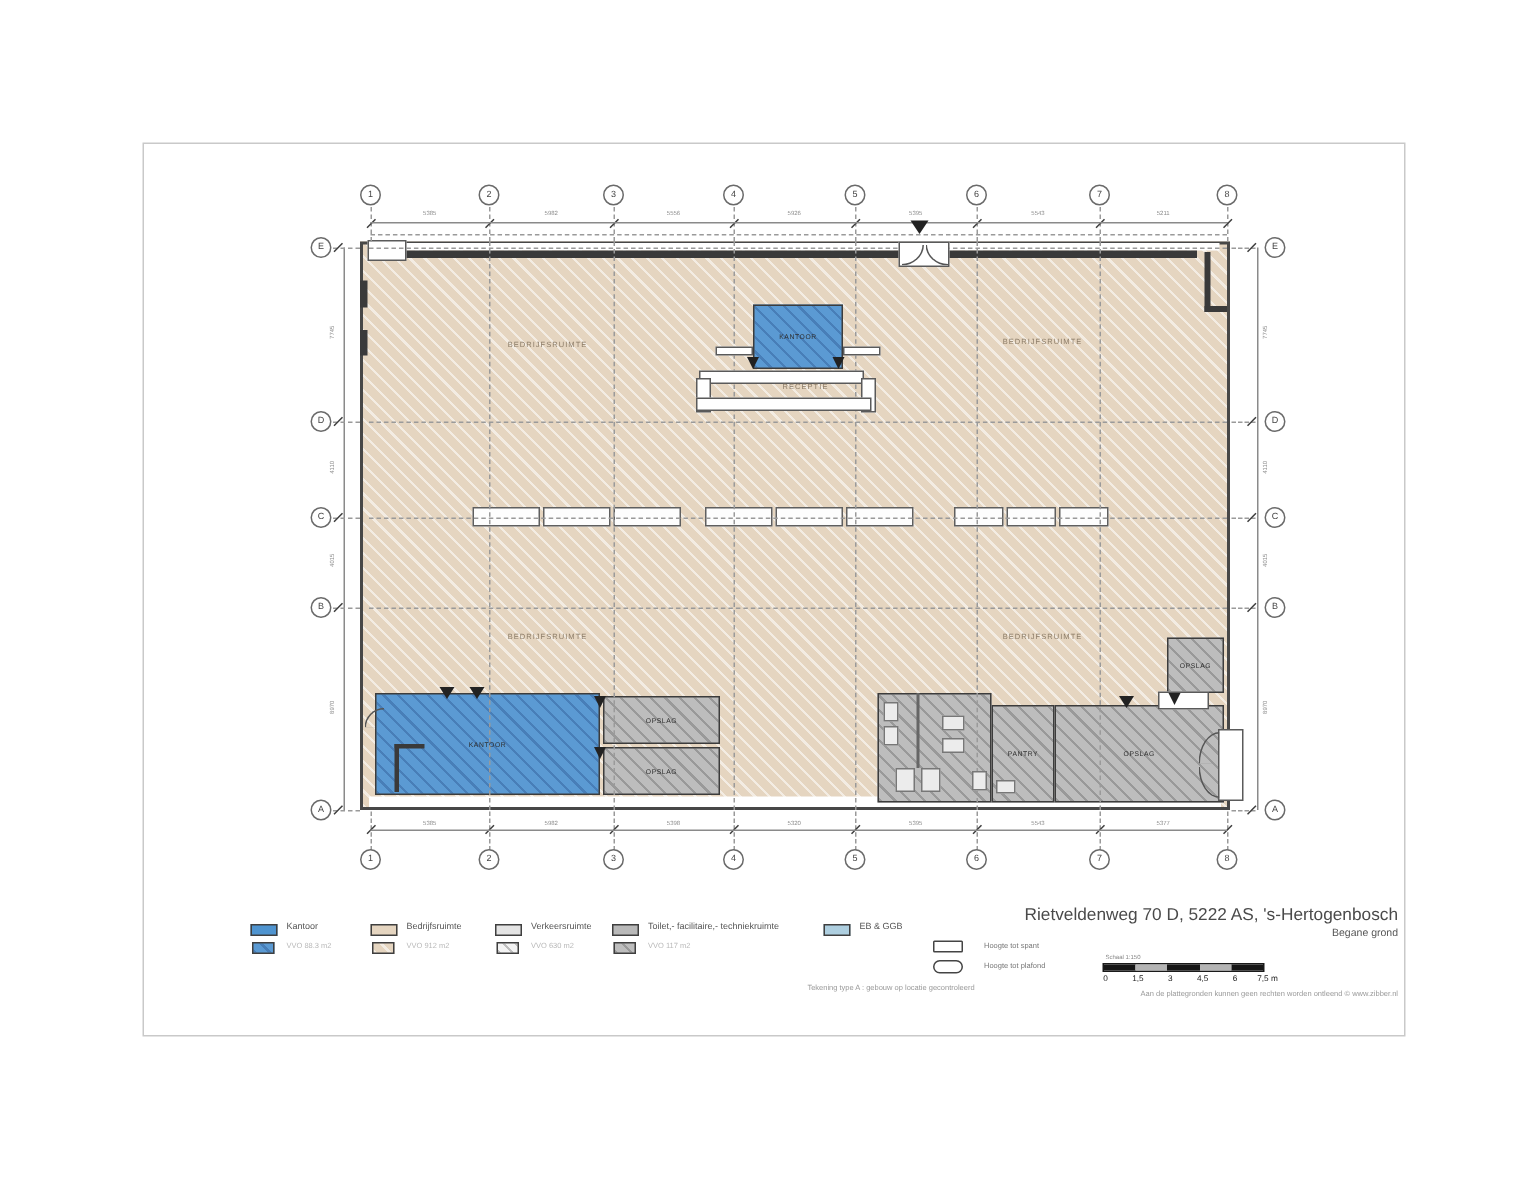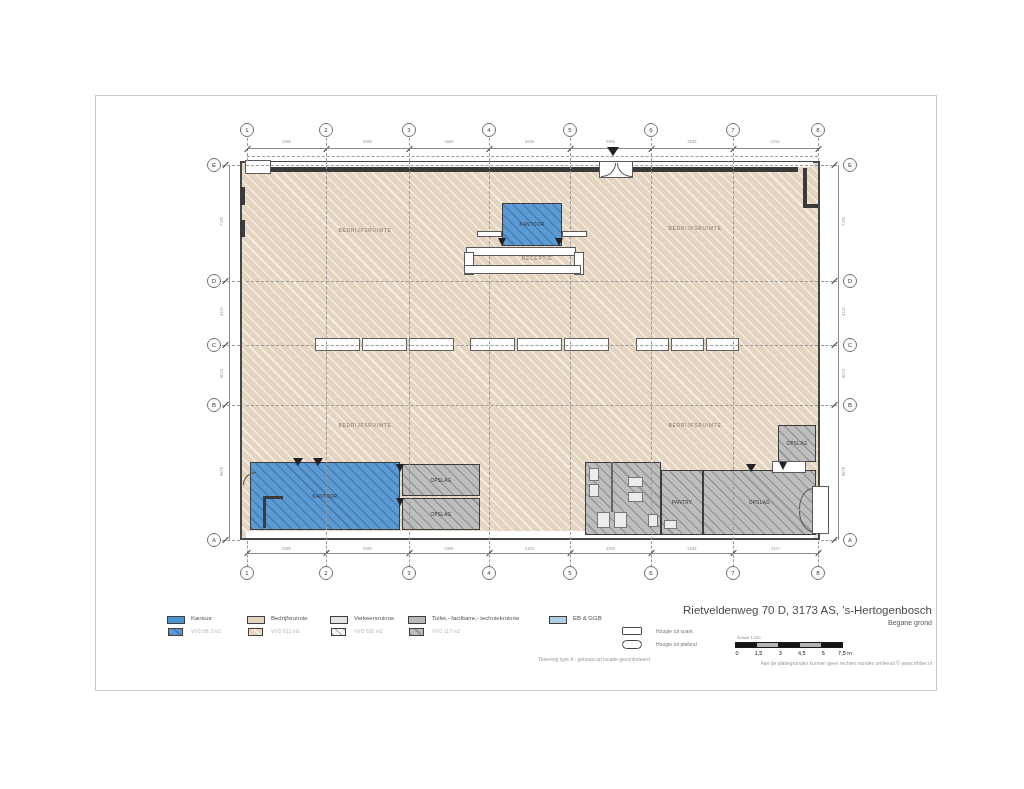--- a/index.html
+++ b/index.html
@@ -255,21 +255,21 @@
       <div class="abs leg-sub" style="left: 432px; top: 628px;">VVO 117 m2</div>
       <div class="abs sw" style="left: 549px; top: 616px; width: 18px; height: 8px; background: rgb(174, 207, 224);"></div>
       <div class="abs leg-label" style="left: 573px; top: 615px;">EB &amp; GGB</div>
     </div>
 
   <div class="abs key-rect" style="left:622px;top:627px;"></div>
   <div class="abs key-label" style="left:656px;top:628px;">Hoogte tot spant</div>
   <div class="abs key-stadium" style="left:622px;top:640px;"></div>
   <div class="abs key-label" style="left:656px;top:641px;">Hoogte tot plafond</div>
 
-  <div class="abs title" style="right:92px;top:604px;">Rietveldenweg 70 D, 3173 AS, 's-Hertogenbosch</div>
+  <div class="abs title" style="right:92px;top:604px;">Rietveldenweg 70 D, 5222 AS, 's-Hertogenbosch</div>
   <div class="abs subtitle" style="right:92px;top:619px;width:200px;">Begane grond</div>
 
   <div class="abs scale-caption" style="left:737px;top:635px;">Schaal 1:150</div>
   <div id="scale-bar" class="abs scale-bar" style="left:735px;top:642px;width:108px;height:6px;">
       <div class="scale-seg" style="background: rgb(22, 22, 22);"></div>
       <div class="scale-seg" style="background: rgb(180, 180, 180);"></div>
       <div class="scale-seg" style="background: rgb(22, 22, 22);"></div>
       <div class="scale-seg" style="background: rgb(180, 180, 180);"></div>
       <div class="scale-seg" style="background: rgb(22, 22, 22);"></div>
     </div>

